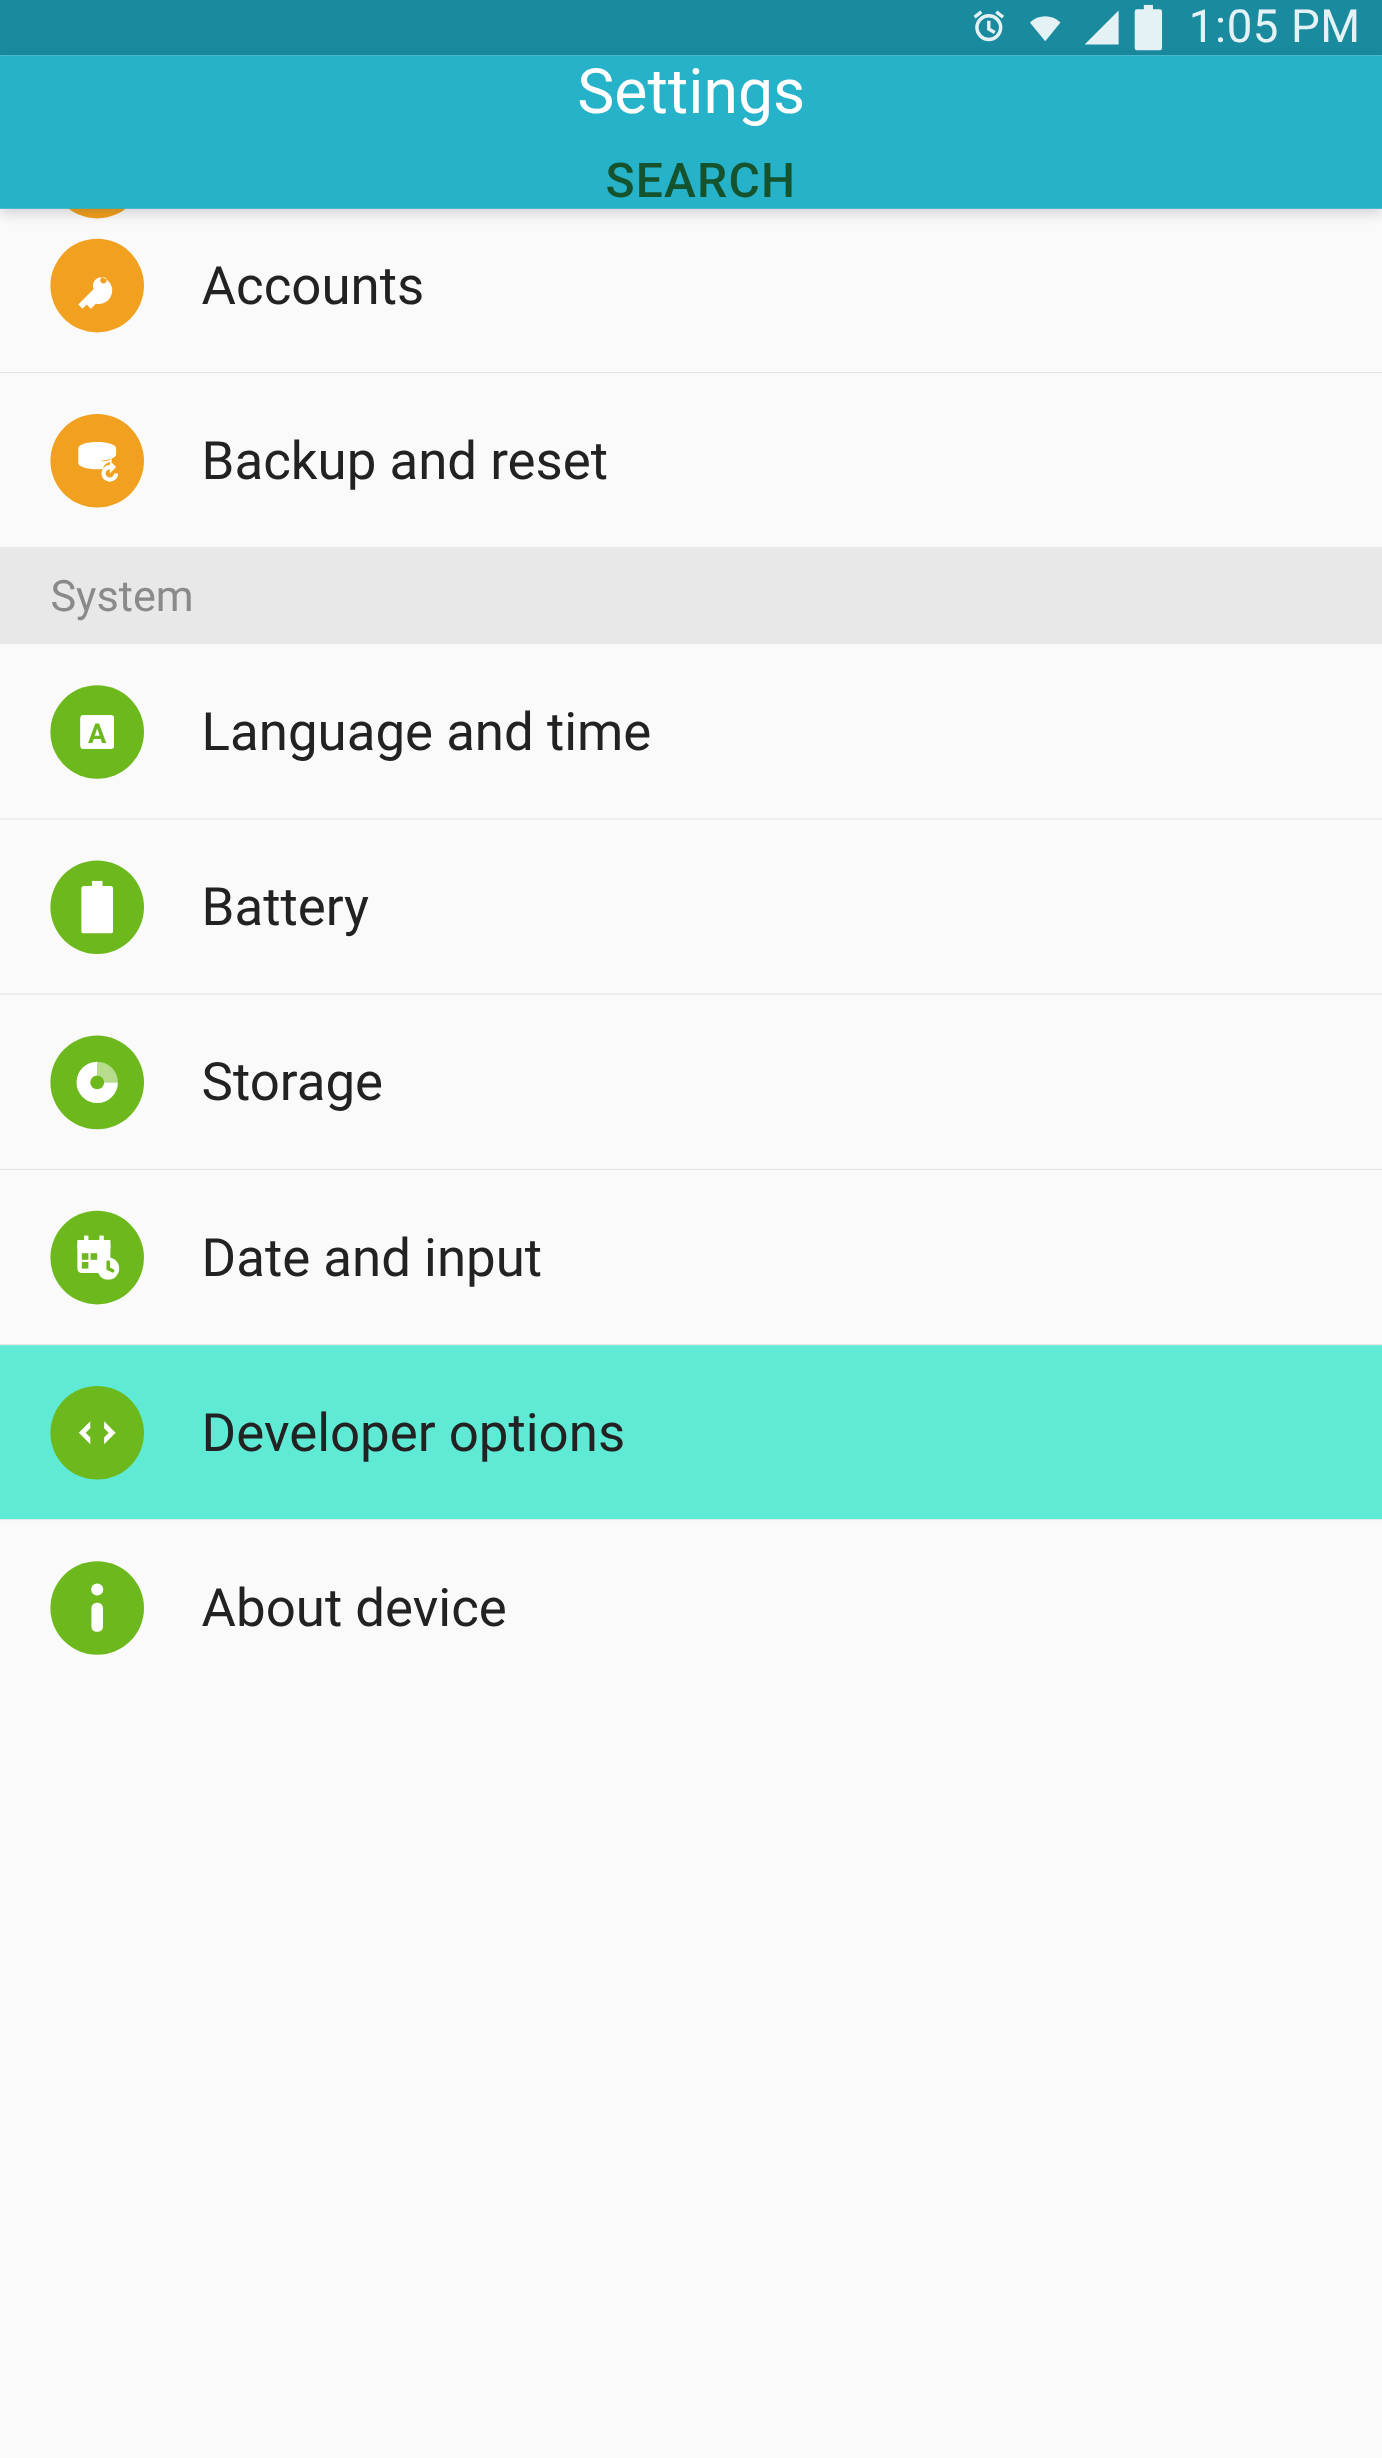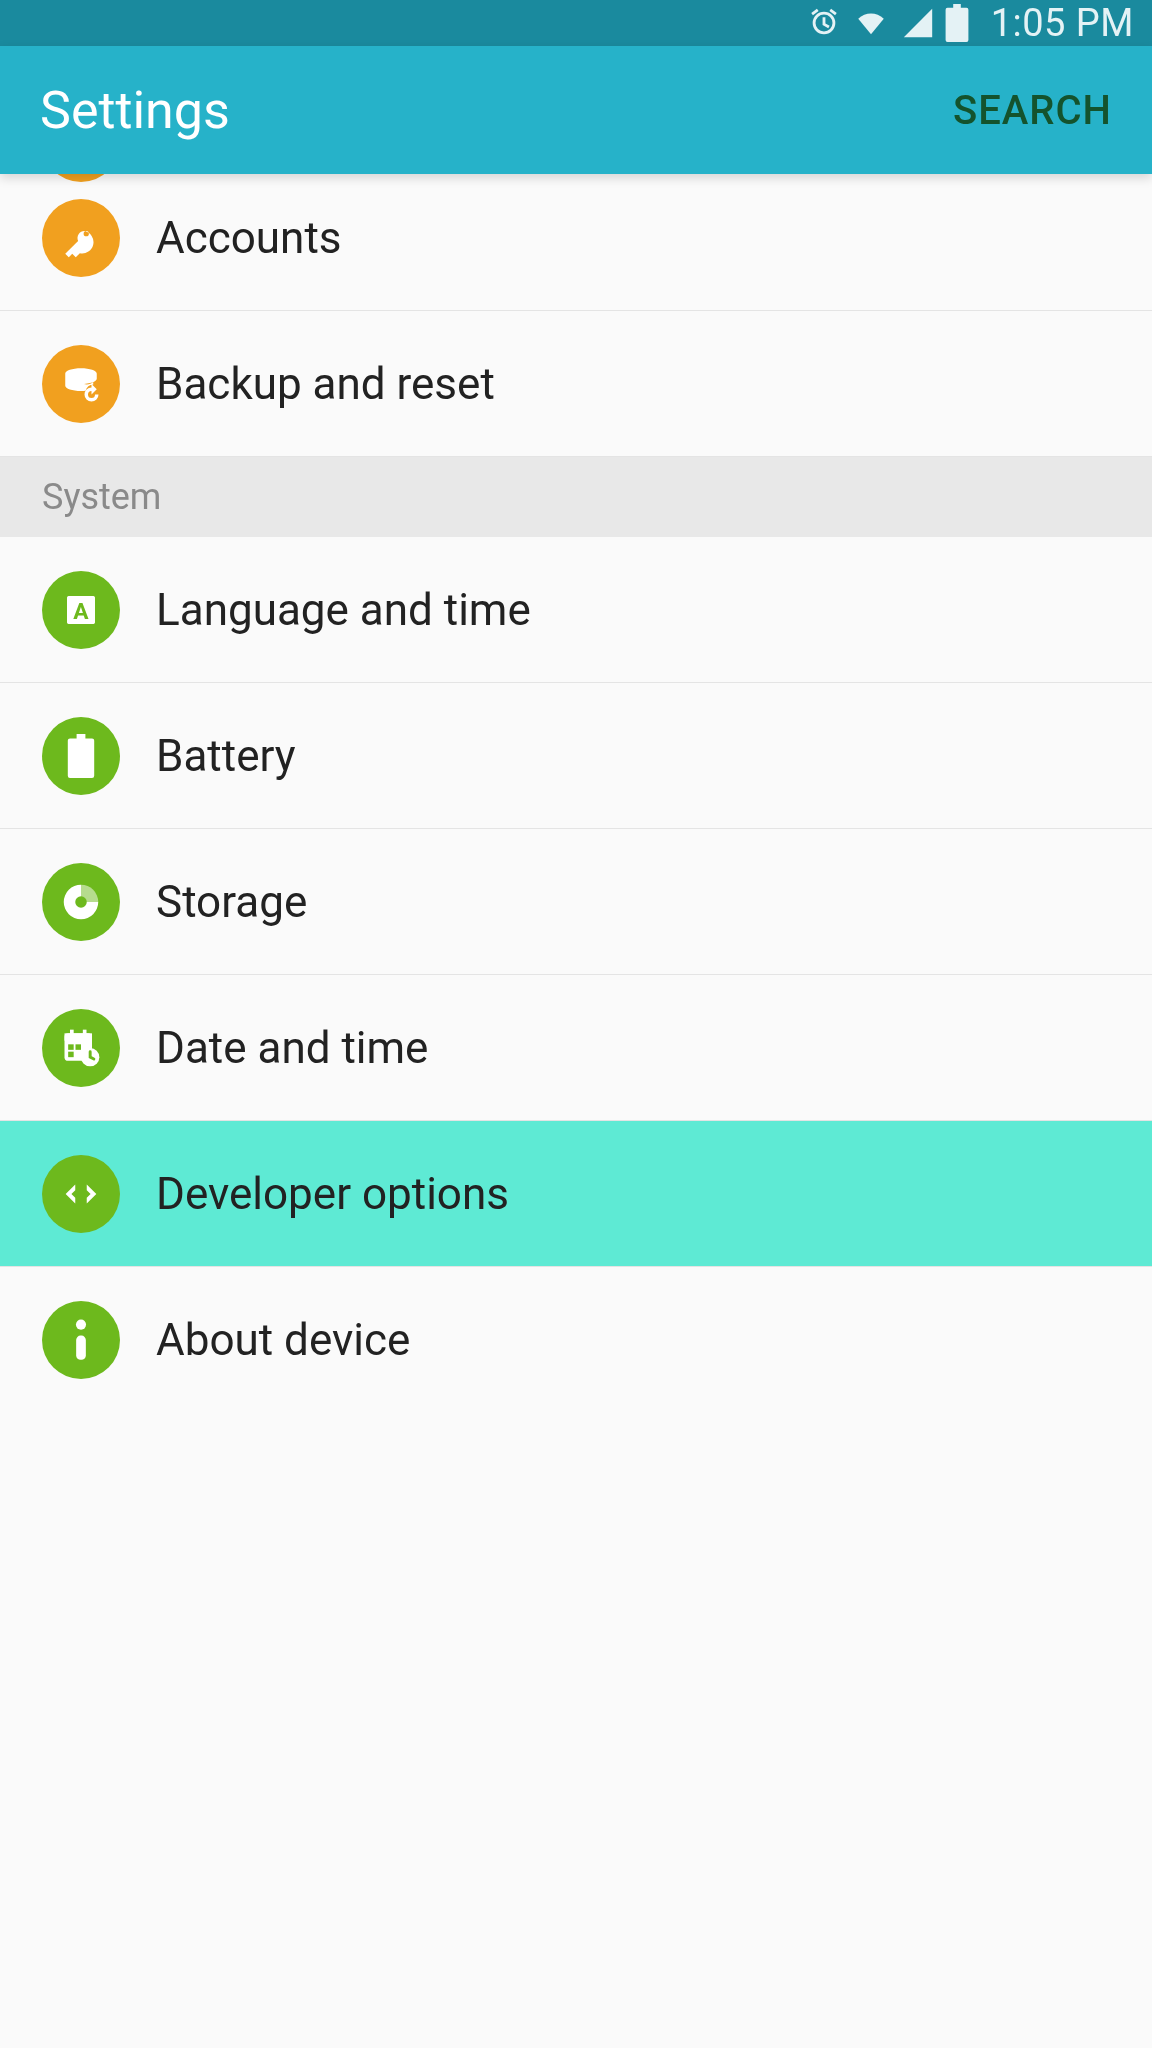--- a/index.html
+++ b/index.html
@@ -35,20 +35,21 @@
   .app-bar {
     height: 128px;
     background: #26b2c9;
     display: flex;
     align-items: center;
     justify-content: space-between;
     padding: 0 40px 0 40px;
     box-shadow: 0 4px 10px rgba(0,0,0,0.15);
     position: relative;
     z-index: 2;
+    flex-direction: column;
   }
   .app-bar .title {
     color: #ffffff;
     font-size: 52px;
     font-weight: 400;
   }
   .app-bar .search {
     color: #14532d;
     font-size: 40px;
     font-weight: 500;
@@ -92,21 +93,21 @@
     display: flex;
     align-items: center;
     justify-content: center;
     flex-shrink: 0;
   }
   .orange { background: #f1a01f; }
   .green  { background: #6db91d; }
   .row-label {
     font-size: 44px;
     color: #222;
-    margin-left: 36px;
+    margin-left: 48px;
     font-weight: 400;
   }
   .divider {
     height: 1px;
     background: #e4e4e4;
     margin-left: 0;
   }
   
   .icon-circle svg { fill: #fff; }
 </style>
@@ -216,21 +217,21 @@
           <rect x="3" y="4" width="15" height="4" fill="#fff"></rect>
           <rect x="6" y="2" width="2" height="4" fill="#fff"></rect>
           <rect x="13" y="2" width="2" height="4" fill="#fff"></rect>
           <rect x="5" y="10" width="3" height="3" fill="#6db91d"></rect>
           <rect x="9" y="10" width="3" height="3" fill="#6db91d"></rect>
           <rect x="5" y="14" width="3" height="3" fill="#6db91d"></rect>
           <circle cx="17" cy="17" r="5" fill="#fff"></circle>
           <path d="M17 14v3l2 1" stroke="#6db91d" stroke-width="1.6" fill="none" stroke-linecap="round"></path>
         </svg>
     </div>
-    <div class="row-label">Date and time</div>
+    <div class="row-label">Date and input</div>
   </div>
   <div class="divider"></div>
 
   <div class="row pressed">
     <div class="icon-circle green">
       <svg width="46" height="46" viewBox="0 0 24 24">
           <path d="M9 7 4 12l5 5v-3l-2-2 2-2zM15 7v3l2 2-2 2v3l5-5z" fill="#fff"></path>
         </svg>
     </div>
     <div class="row-label">Developer options</div>

